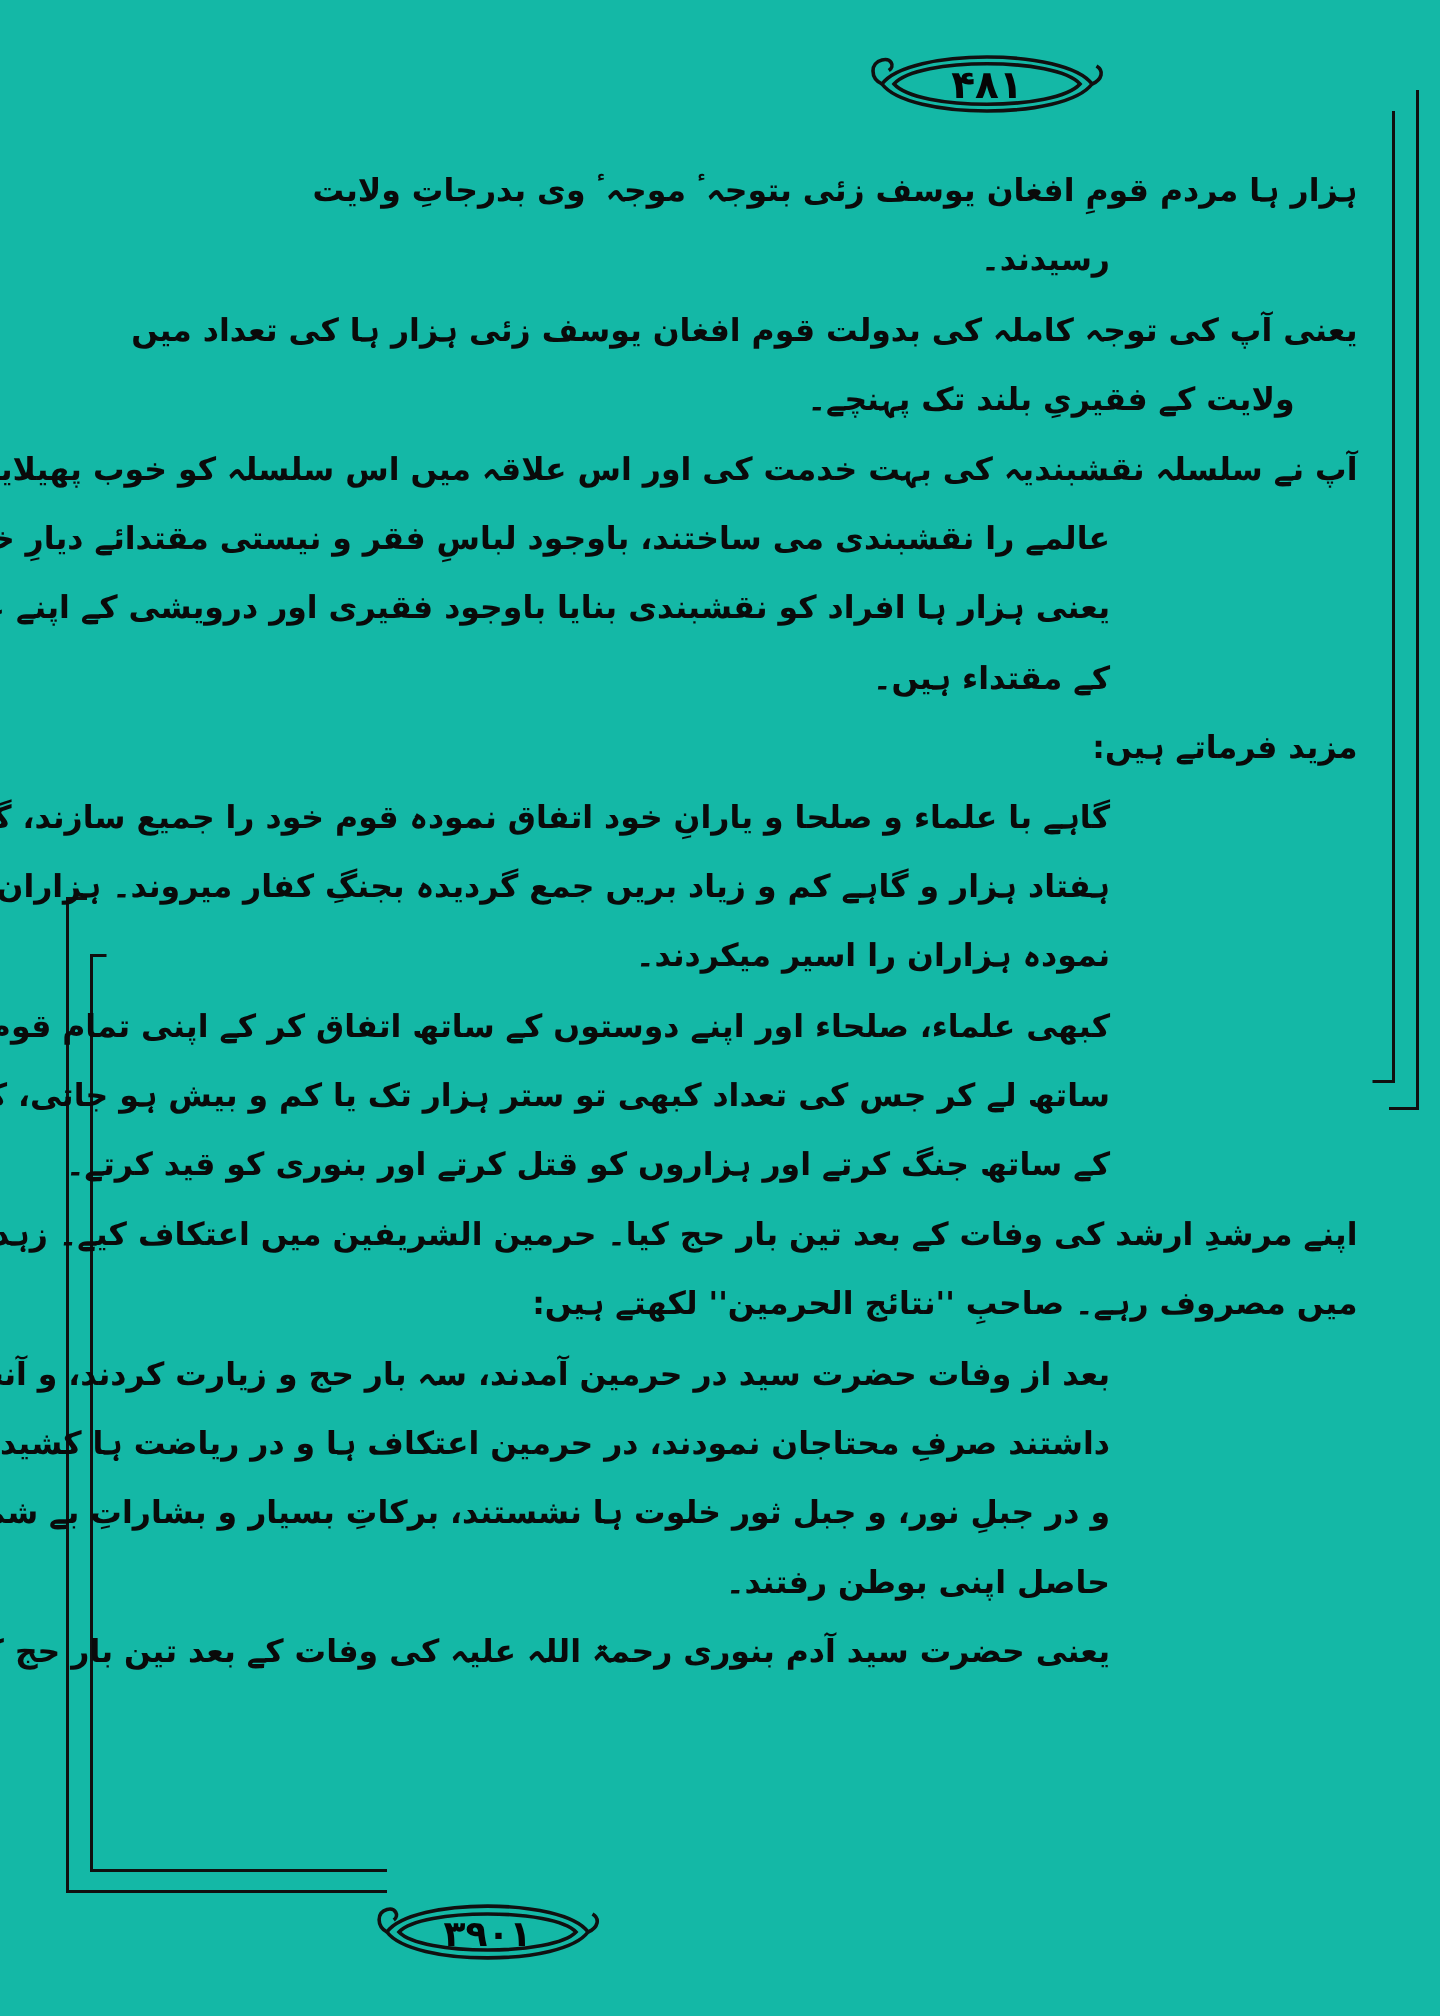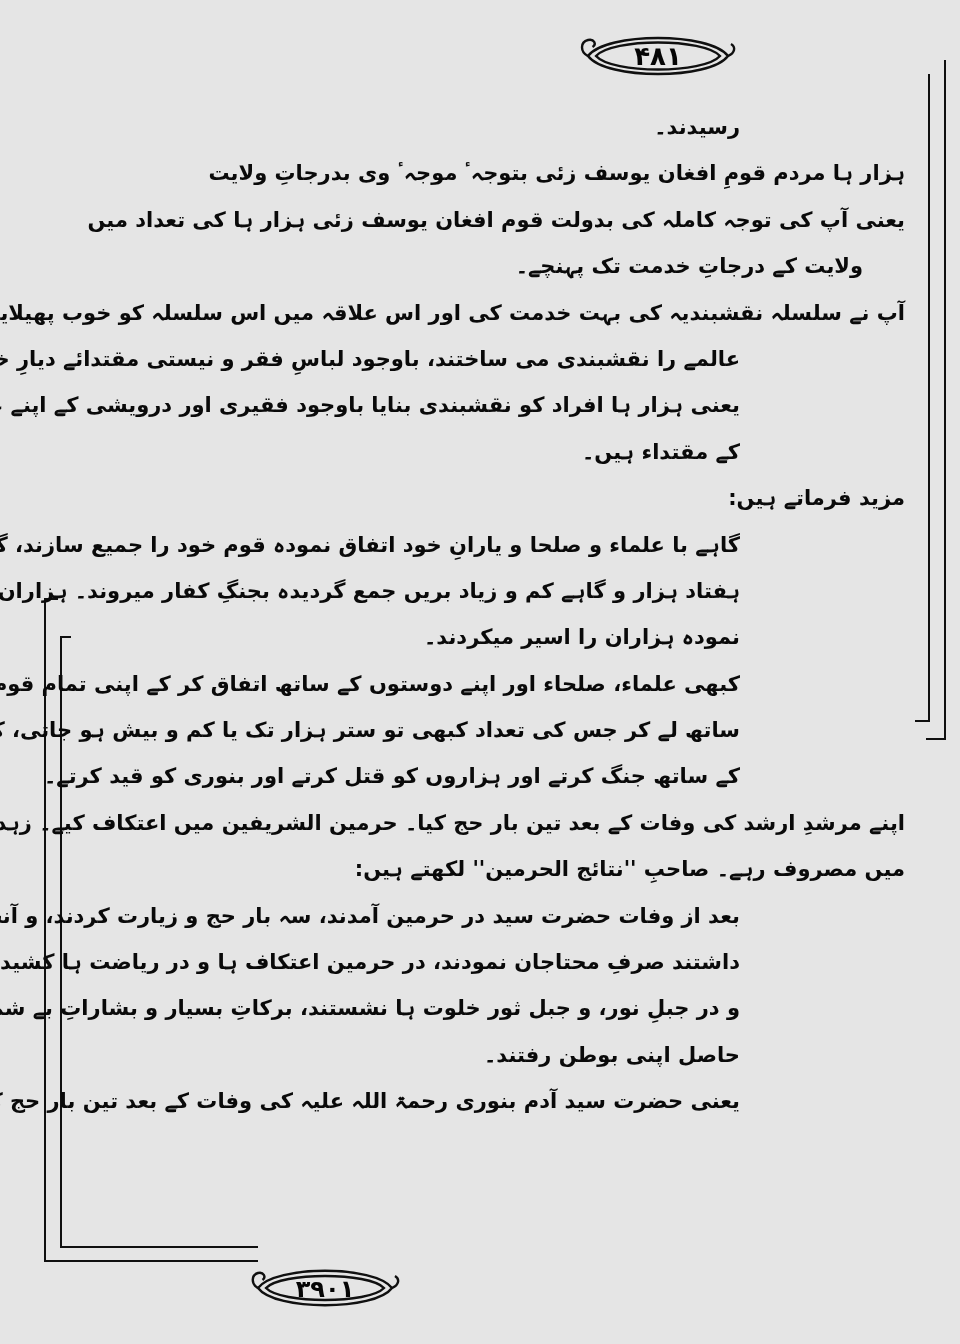--- a/index.html
+++ b/index.html
@@ -5,21 +5,21 @@
   html,body{margin:0;padding:0;}
   body{
     width:960px;height:1344px;
     background:#ffffff;
     font-family:"DejaVu Sans", sans-serif;
     overflow:hidden;
   }
   .page{
     position:relative;
     width:960px;height:1344px;
-    background:#e5e5e5;
+    background:#14b8a6;
   }
   
   .rule{position:absolute;background:#101010;}
   .r-right-outer{top:60px;right:14px;width:2px;height:680px;}
   .r-right-inner{top:74px;right:30px;width:2px;height:648px;}
   .r-right-outer-foot{top:738px;right:14px;width:20px;height:2px;}
   .r-right-inner-foot{top:720px;right:30px;width:15px;height:2px;}
   .r-left-outer-v{top:598px;left:44px;width:2px;height:664px;}
   .r-left-outer-h{top:1260px;left:44px;width:214px;height:2px;}
   .r-left-inner-v{top:636px;left:60px;width:2px;height:612px;}
@@ -87,24 +87,24 @@
   <svg class="cartouche bottom" viewBox="0 0 150 56">
     <path d="M8 28 C25 5, 125 5, 142 28 C125 51, 25 51, 8 28 Z"></path>
     <path d="M16 28 C31 12, 119 12, 134 28 C119 44, 31 44, 16 28 Z"></path>
     <path d="M8 28 C1 24, 1 15, 8 13 C13.5 11.5, 16.5 17, 12.5 20"></path>
     <path d="M142 28 C149 25, 150 19, 145 16"></path>
     <text x="75" y="37" text-anchor="middle" font-size="24">۳۹۰۱</text>
   </svg>
 
   <div class="text-body">
 
-  <div class="line r2">رسیدند۔</div>
-      <div class="line r0">ہزار ہا مردم قومِ افغان یوسف زئی بتوجہٴ موجہٴ وی بدرجاتِ ولایت</div>
+  <div class="line r0">ہزار ہا مردم قومِ افغان یوسف زئی بتوجہٴ موجہٴ وی بدرجاتِ ولایت</div>
+      <div class="line r2">رسیدند۔</div>
       <div class="line r0">یعنی آپ کی توجہ کاملہ کی بدولت قوم افغان یوسف زئی ہزار ہا کی تعداد میں</div>
-      <div class="line r1">ولایت کے درجاتِ خدمت تک پہنچے۔</div>
+      <div class="line r1">ولایت کے فقیریِ بلند تک پہنچے۔</div>
       <div class="line r0">آپ نے سلسلہ نقشبندیہ کی بہت خدمت کی اور اس علاقہ میں اس سلسلہ کو خوب پھیلایا۔ مولانا محمد امین بدخشی</div>
       <div class="line r2">عالمے را نقشبندی می ساختند، باوجود لباسِ فقر و نیستی مقتدائے دیارِ خود اند۔</div>
       <div class="line r2">یعنی ہزار ہا افراد کو نقشبندی بنایا باوجود فقیری اور درویشی کے اپنے علاقہ</div>
       <div class="line r2">کے مقتداء ہیں۔</div>
       <div class="line r0">مزید فرماتے ہیں:</div>
       <div class="line r2">گاہے با علماء و صلحا و یارانِ خود اتفاق نمودہ قوم خود را جمیع سازند، گاہے</div>
       <div class="line r2">ہفتاد ہزار و گاہے کم و زیاد بریں جمع گردیدہ بجنگِ کفار میروند۔ ہزاران را قتل</div>
       <div class="line r2">نمودہ ہزاران را اسیر میکردند۔</div>
       <div class="line r2">کبھی علماء، صلحاء اور اپنے دوستوں کے ساتھ اتفاق کر کے اپنی تمام قوم کو</div>
       <div class="line r2">ساتھ لے کر جس کی تعداد کبھی تو ستر ہزار تک یا کم و بیش ہو جاتی، کافروں</div>

